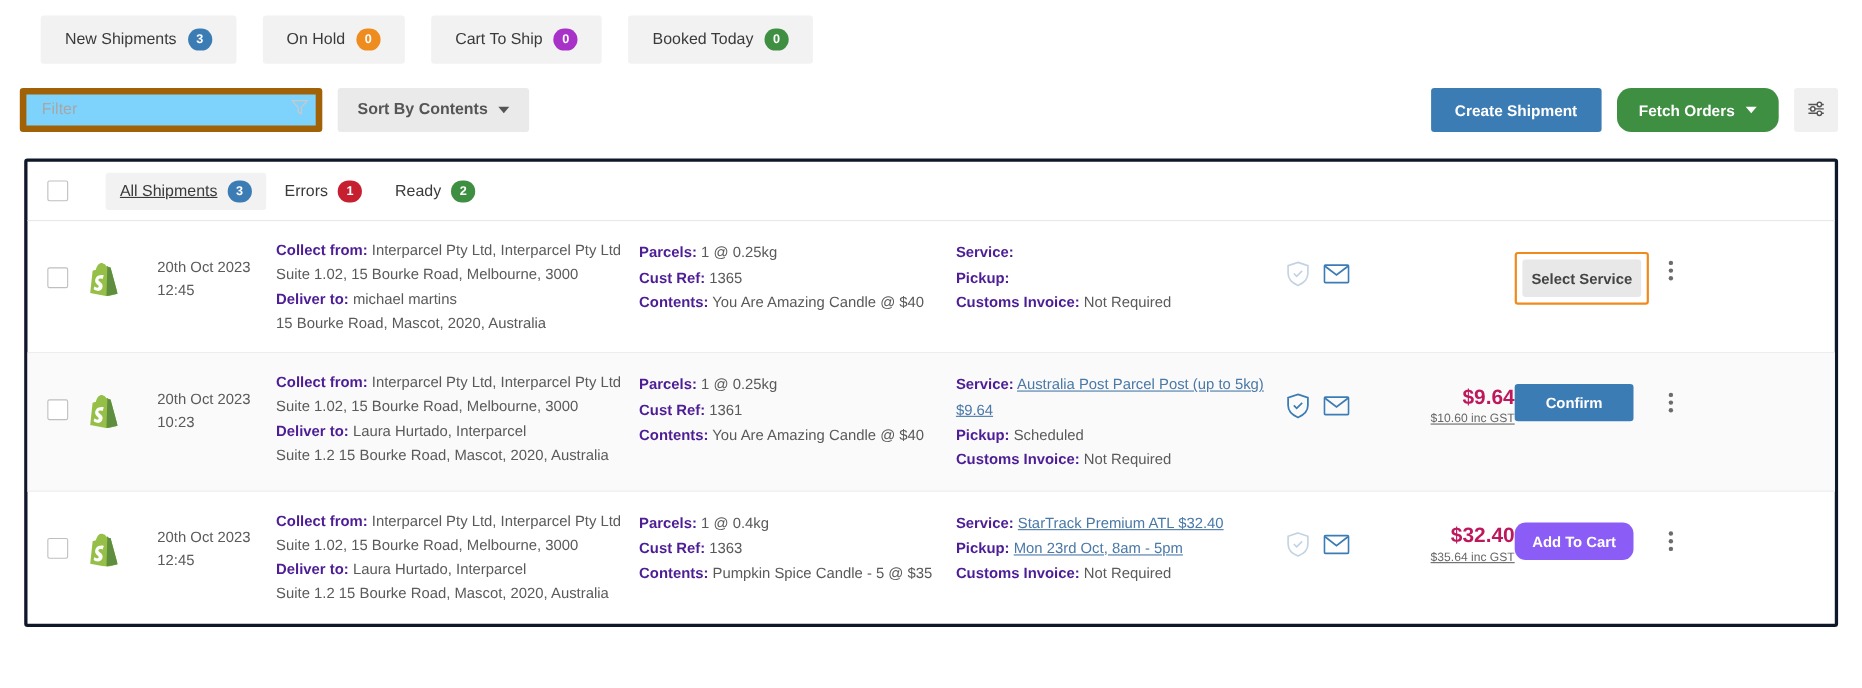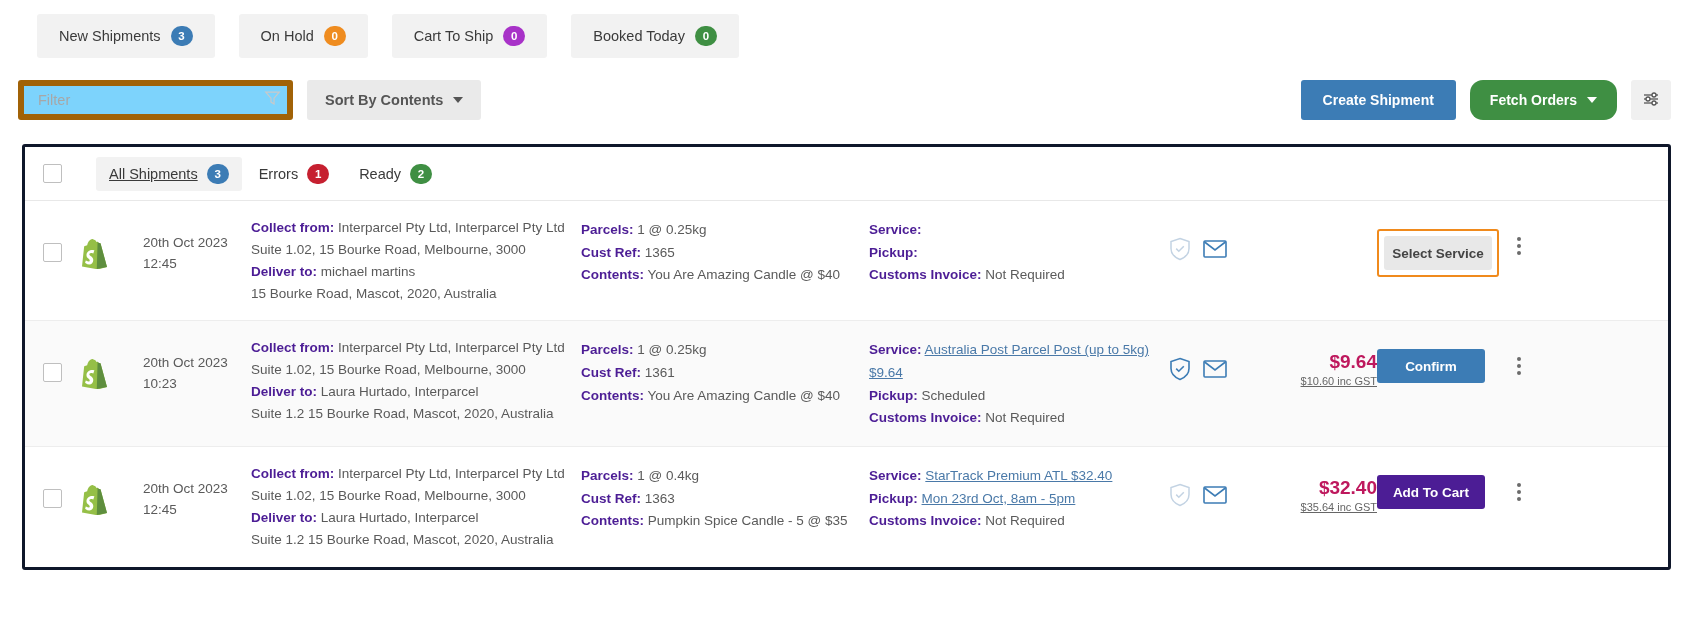--- a/index.html
+++ b/index.html
@@ -184,21 +184,21 @@
 
   .act-btn {
     border: none; border-radius: 3px;
     height: 34px; min-width: 108px;
     font-size: 13.5px; font-weight: bold;
     cursor: pointer;
     font-family: "Liberation Sans", sans-serif;
   }
   .act-select { background: #e8e8e8; color: #444; }
   .act-confirm { background: #3c7cb5; color: #fff; }
-  .act-cart { background: #4c1d95; color: #fff; }
+  .act-cart { background: #8b5cf6; color: #fff; border-radius: 10px; }
   .hl-wrap { border: 2px solid #f08a1c; border-radius: 3px; padding: 5px; }
 
   .kebab { display: flex; flex-direction: column; gap: 3px; cursor: pointer; }
   .kebab i { width: 4px; height: 4px; border-radius: 50%; background: #6b6b6b; display: block; }
 </style>
 </head>
 <body>
 
 <div class="status-strip">
   <button class="status-tab">

